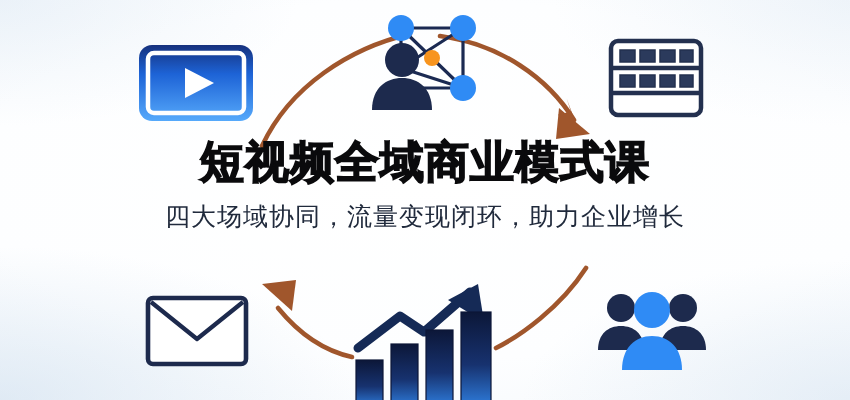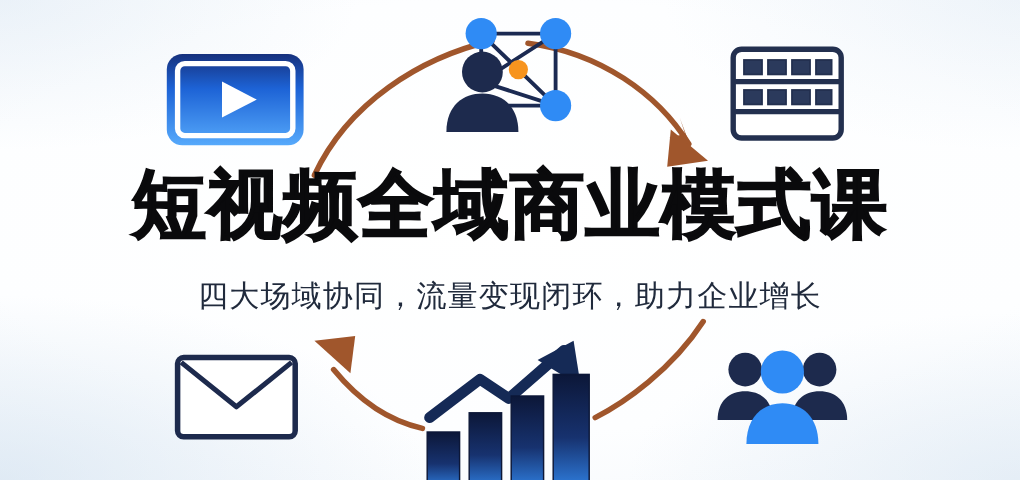--- a/index.html
+++ b/index.html
@@ -44,31 +44,31 @@
     position: absolute;
     left: 0;
     right: 0;
     top: 140px;
     text-align: center;
     z-index: 6;
   }
   .headline {
     margin: 0;
     font-family: "DejaVu Sans", "Liberation Sans", sans-serif;
-    font-size: 62px;
+    font-size: 44px;
     line-height: 1.0;
     font-weight: 900;
     letter-spacing: 1px;
     color: #0a0a0c;
     -webkit-text-stroke: 1.6px #0a0a0c;
     text-shadow: 0 1px 0 rgba(255,255,255,0.35);
     white-space: nowrap;
   }
   .subline {
-    margin: 28px 0 0 0;
+    margin: 16px 0 0 0;
     font-family: "DejaVu Sans", "Liberation Sans", sans-serif;
     font-size: 25px;
     font-weight: 500;
     letter-spacing: 1px;
     color: #202a3c;
     white-space: nowrap;
   }
 
   
   .icon-slot {

